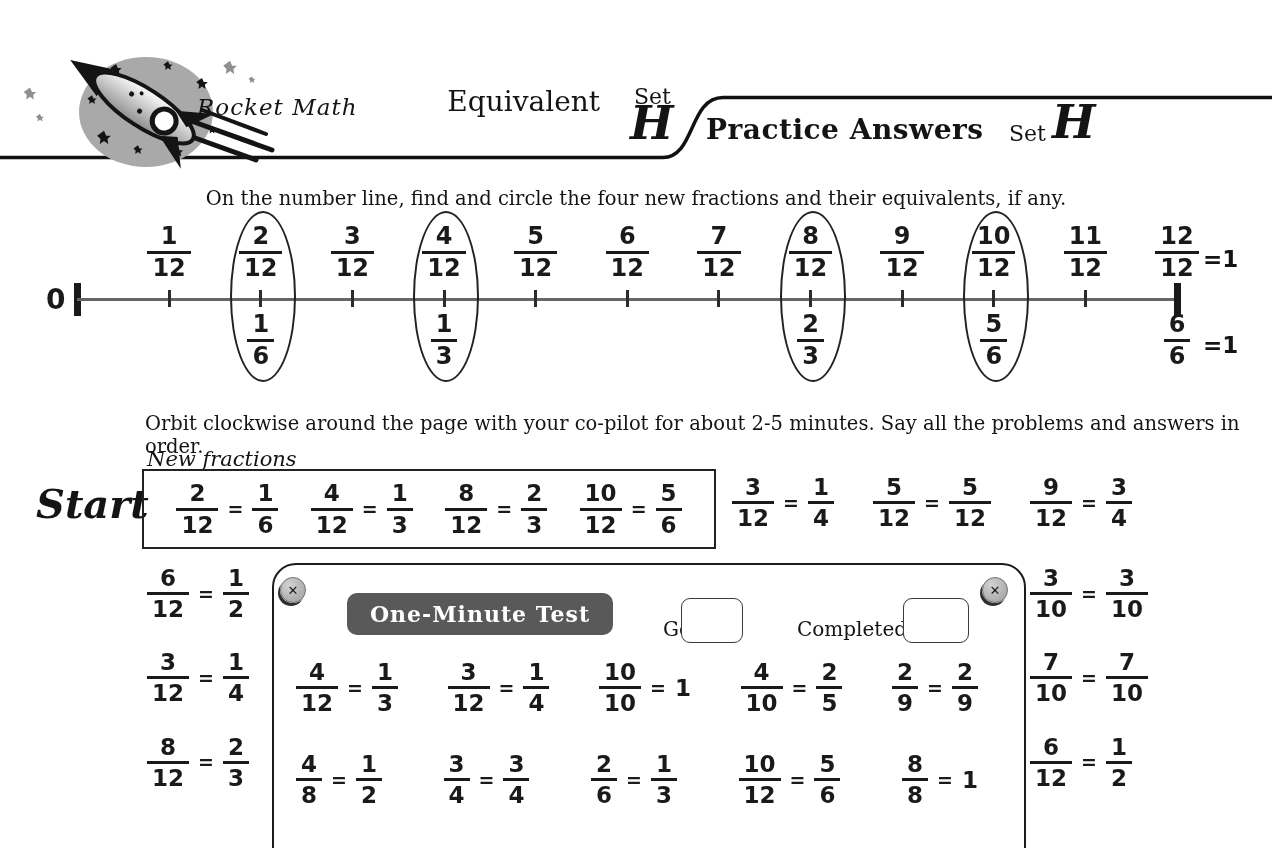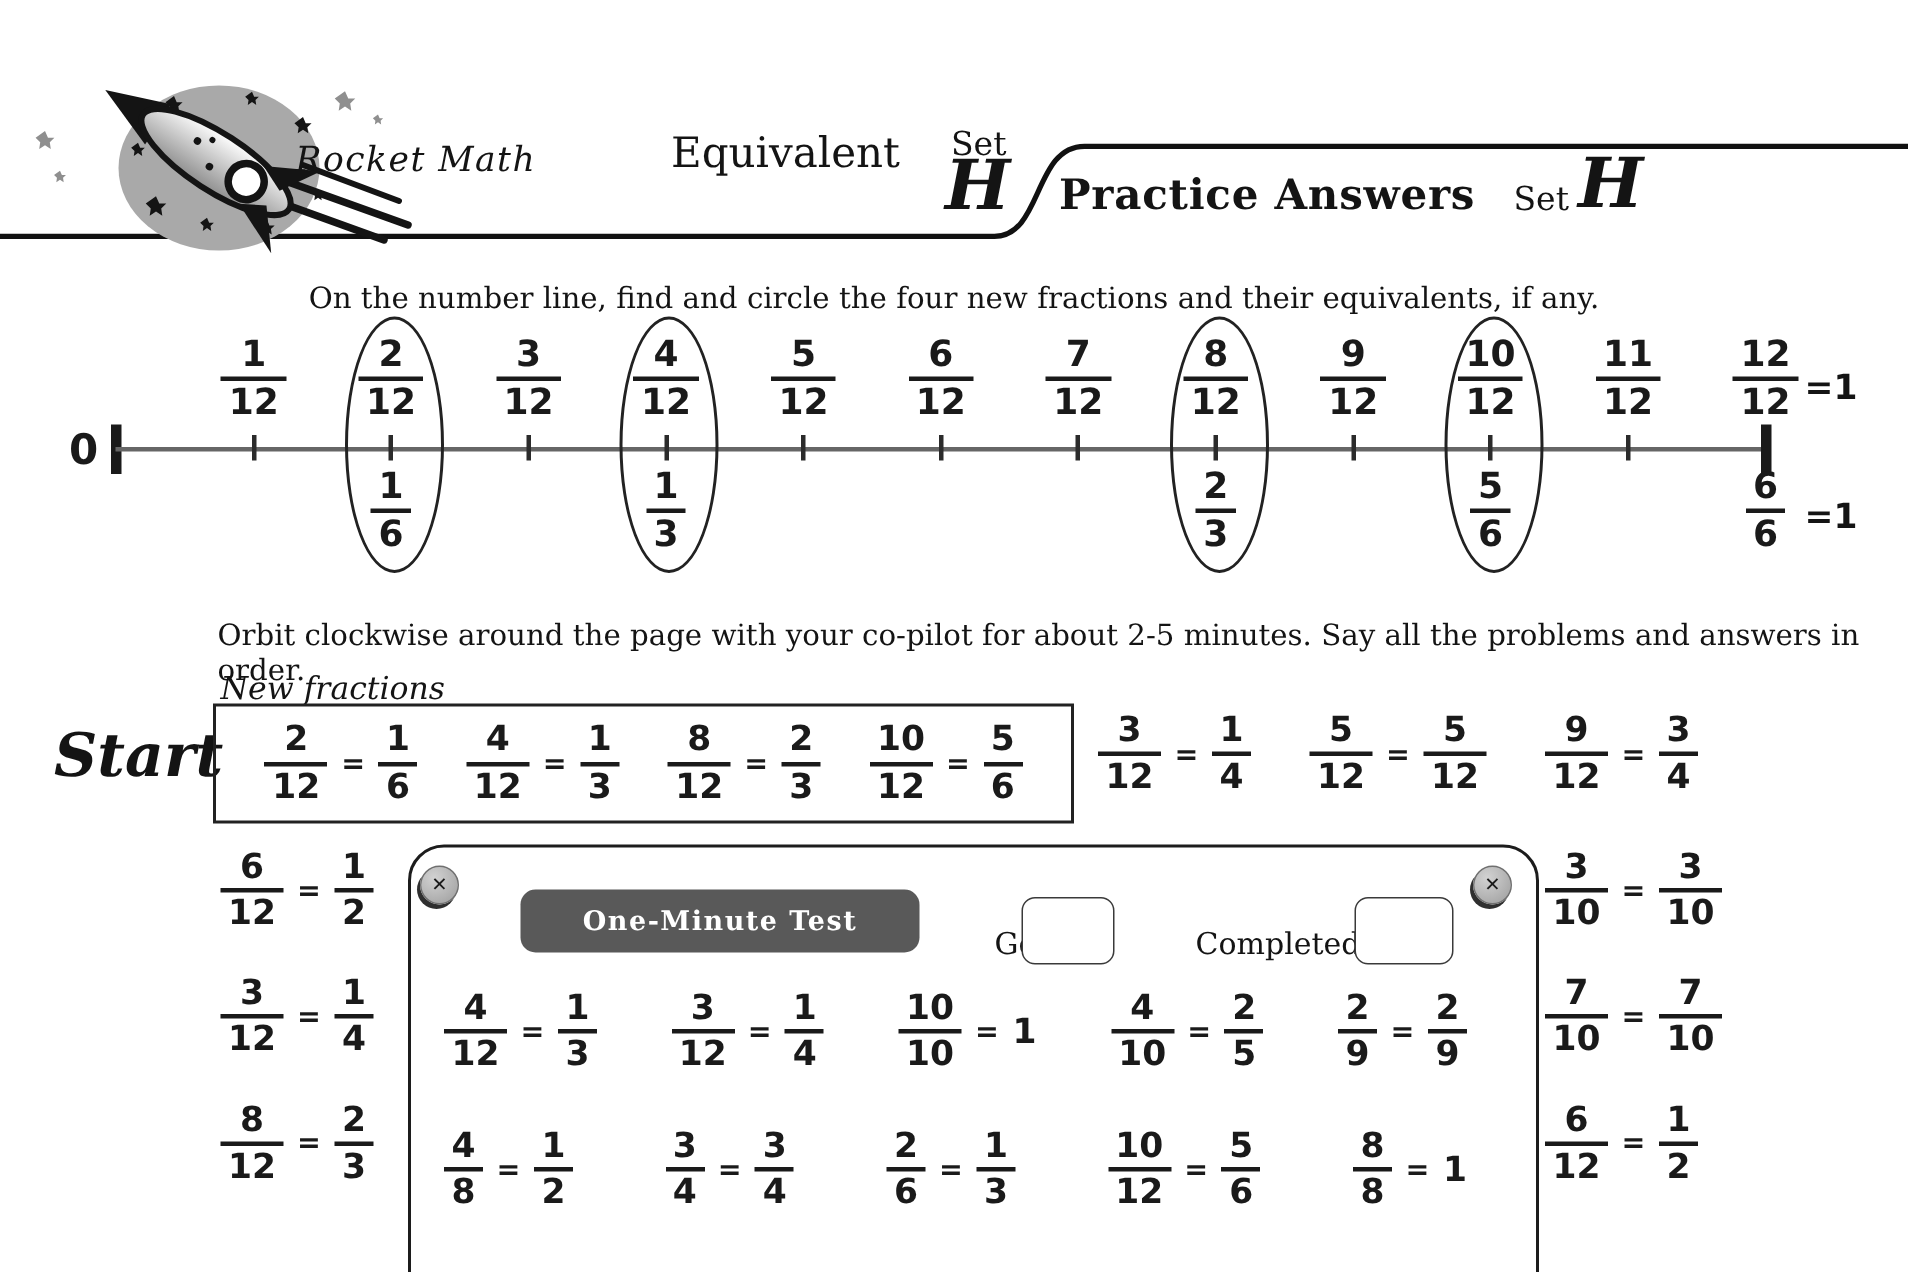--- a/index.html
+++ b/index.html
@@ -61,21 +61,21 @@
   
   .test-box{position:absolute;left:272px;top:563px;width:750px;height:330px;border:2.5px solid #1c1c1c;
             border-radius:24px;background:#fff;}
   .close-btn{position:absolute;width:24px;height:24px;border-radius:50%;
              background:radial-gradient(circle at 35% 30%, #d2d2d2, #9d9d9d);
              border:1px solid #6f6f6f;box-shadow:-2px 3px 0 #2f2f2f;
              display:flex;align-items:center;justify-content:center;
              font-family:"DejaVu Sans",sans-serif;font-weight:700;font-size:13px;color:#1a1a1a;cursor:pointer;}
   .test-badge{position:absolute;left:347px;top:593px;width:266px;height:42px;background:#595959;
               border-radius:10px;display:flex;align-items:center;justify-content:center;
-              color:#fff;font-size:18px;font-weight:bold;letter-spacing:1px;}
+              color:#fff;font-size:22px;font-weight:bold;letter-spacing:1px;}
   .field-lbl{position:absolute;font-size:20px;}
   .field-box{position:absolute;width:60px;height:43px;border:1.6px solid #3a3a3a;border-radius:9px;
              background:#fff;}
   .testrow{position:absolute;left:296px;width:682px;display:flex;align-items:center;
            justify-content:space-between;}
 </style>
 </head>
 <body>
 
 <div class="page">

